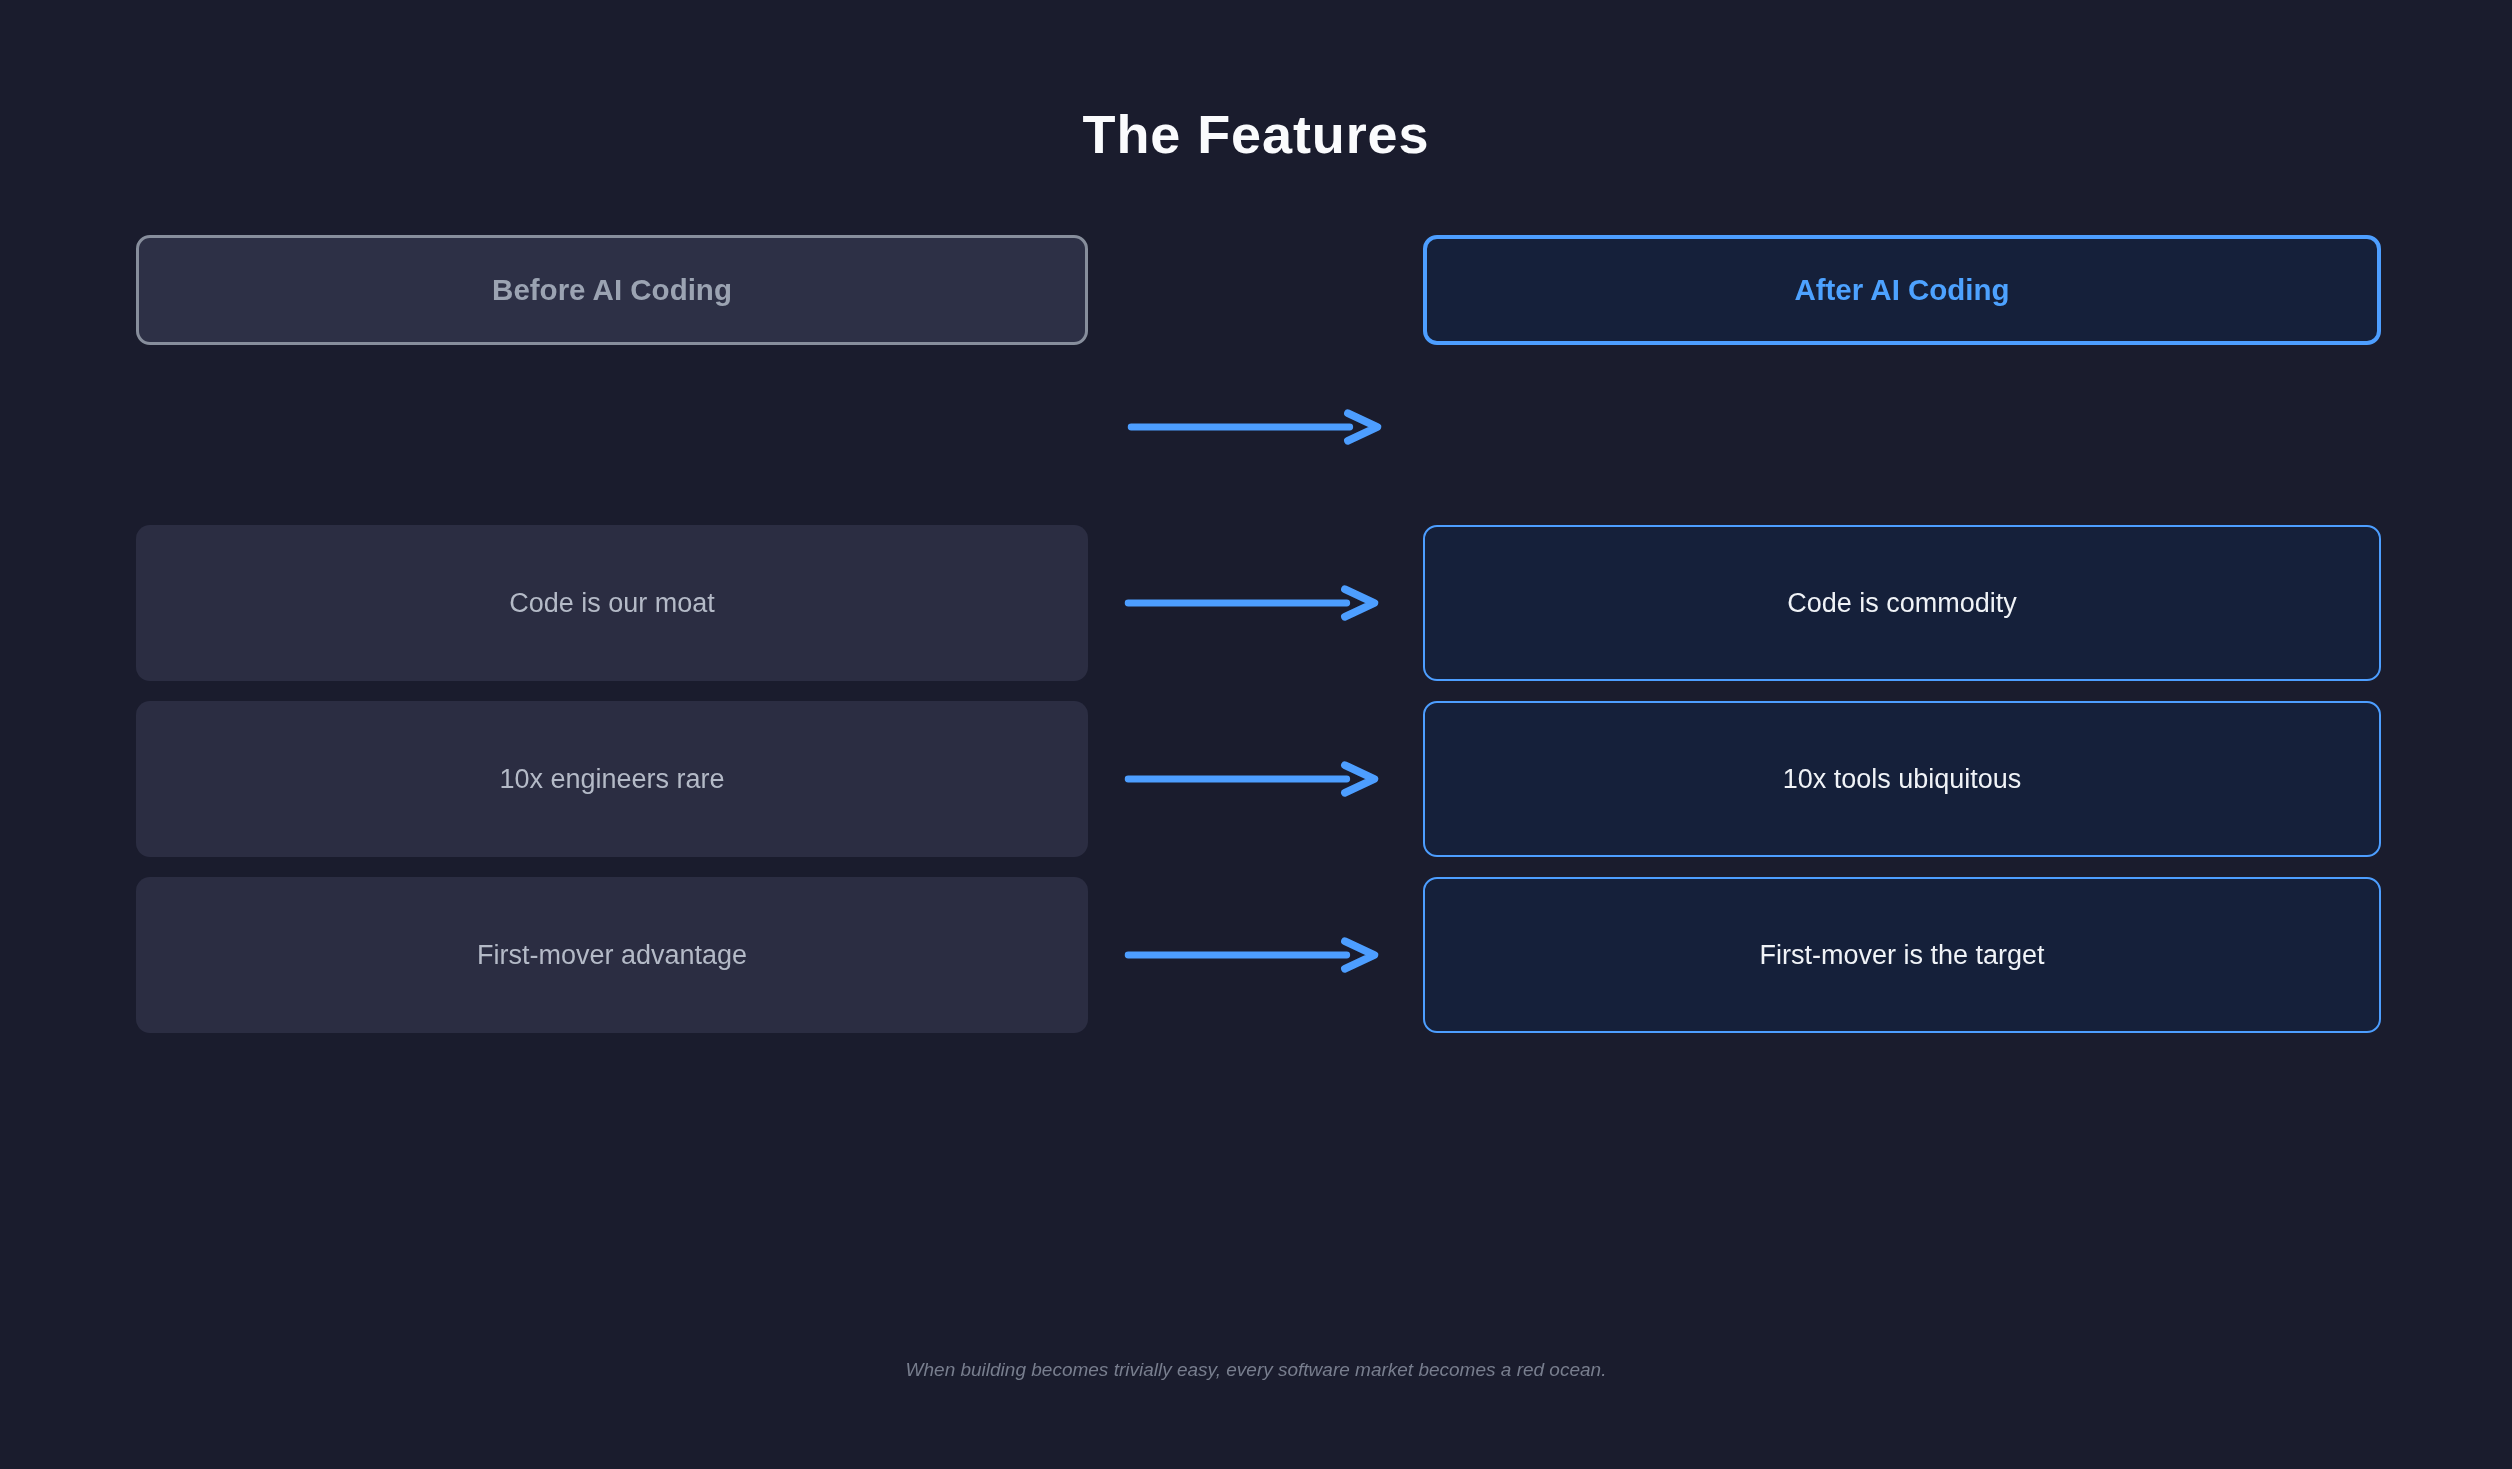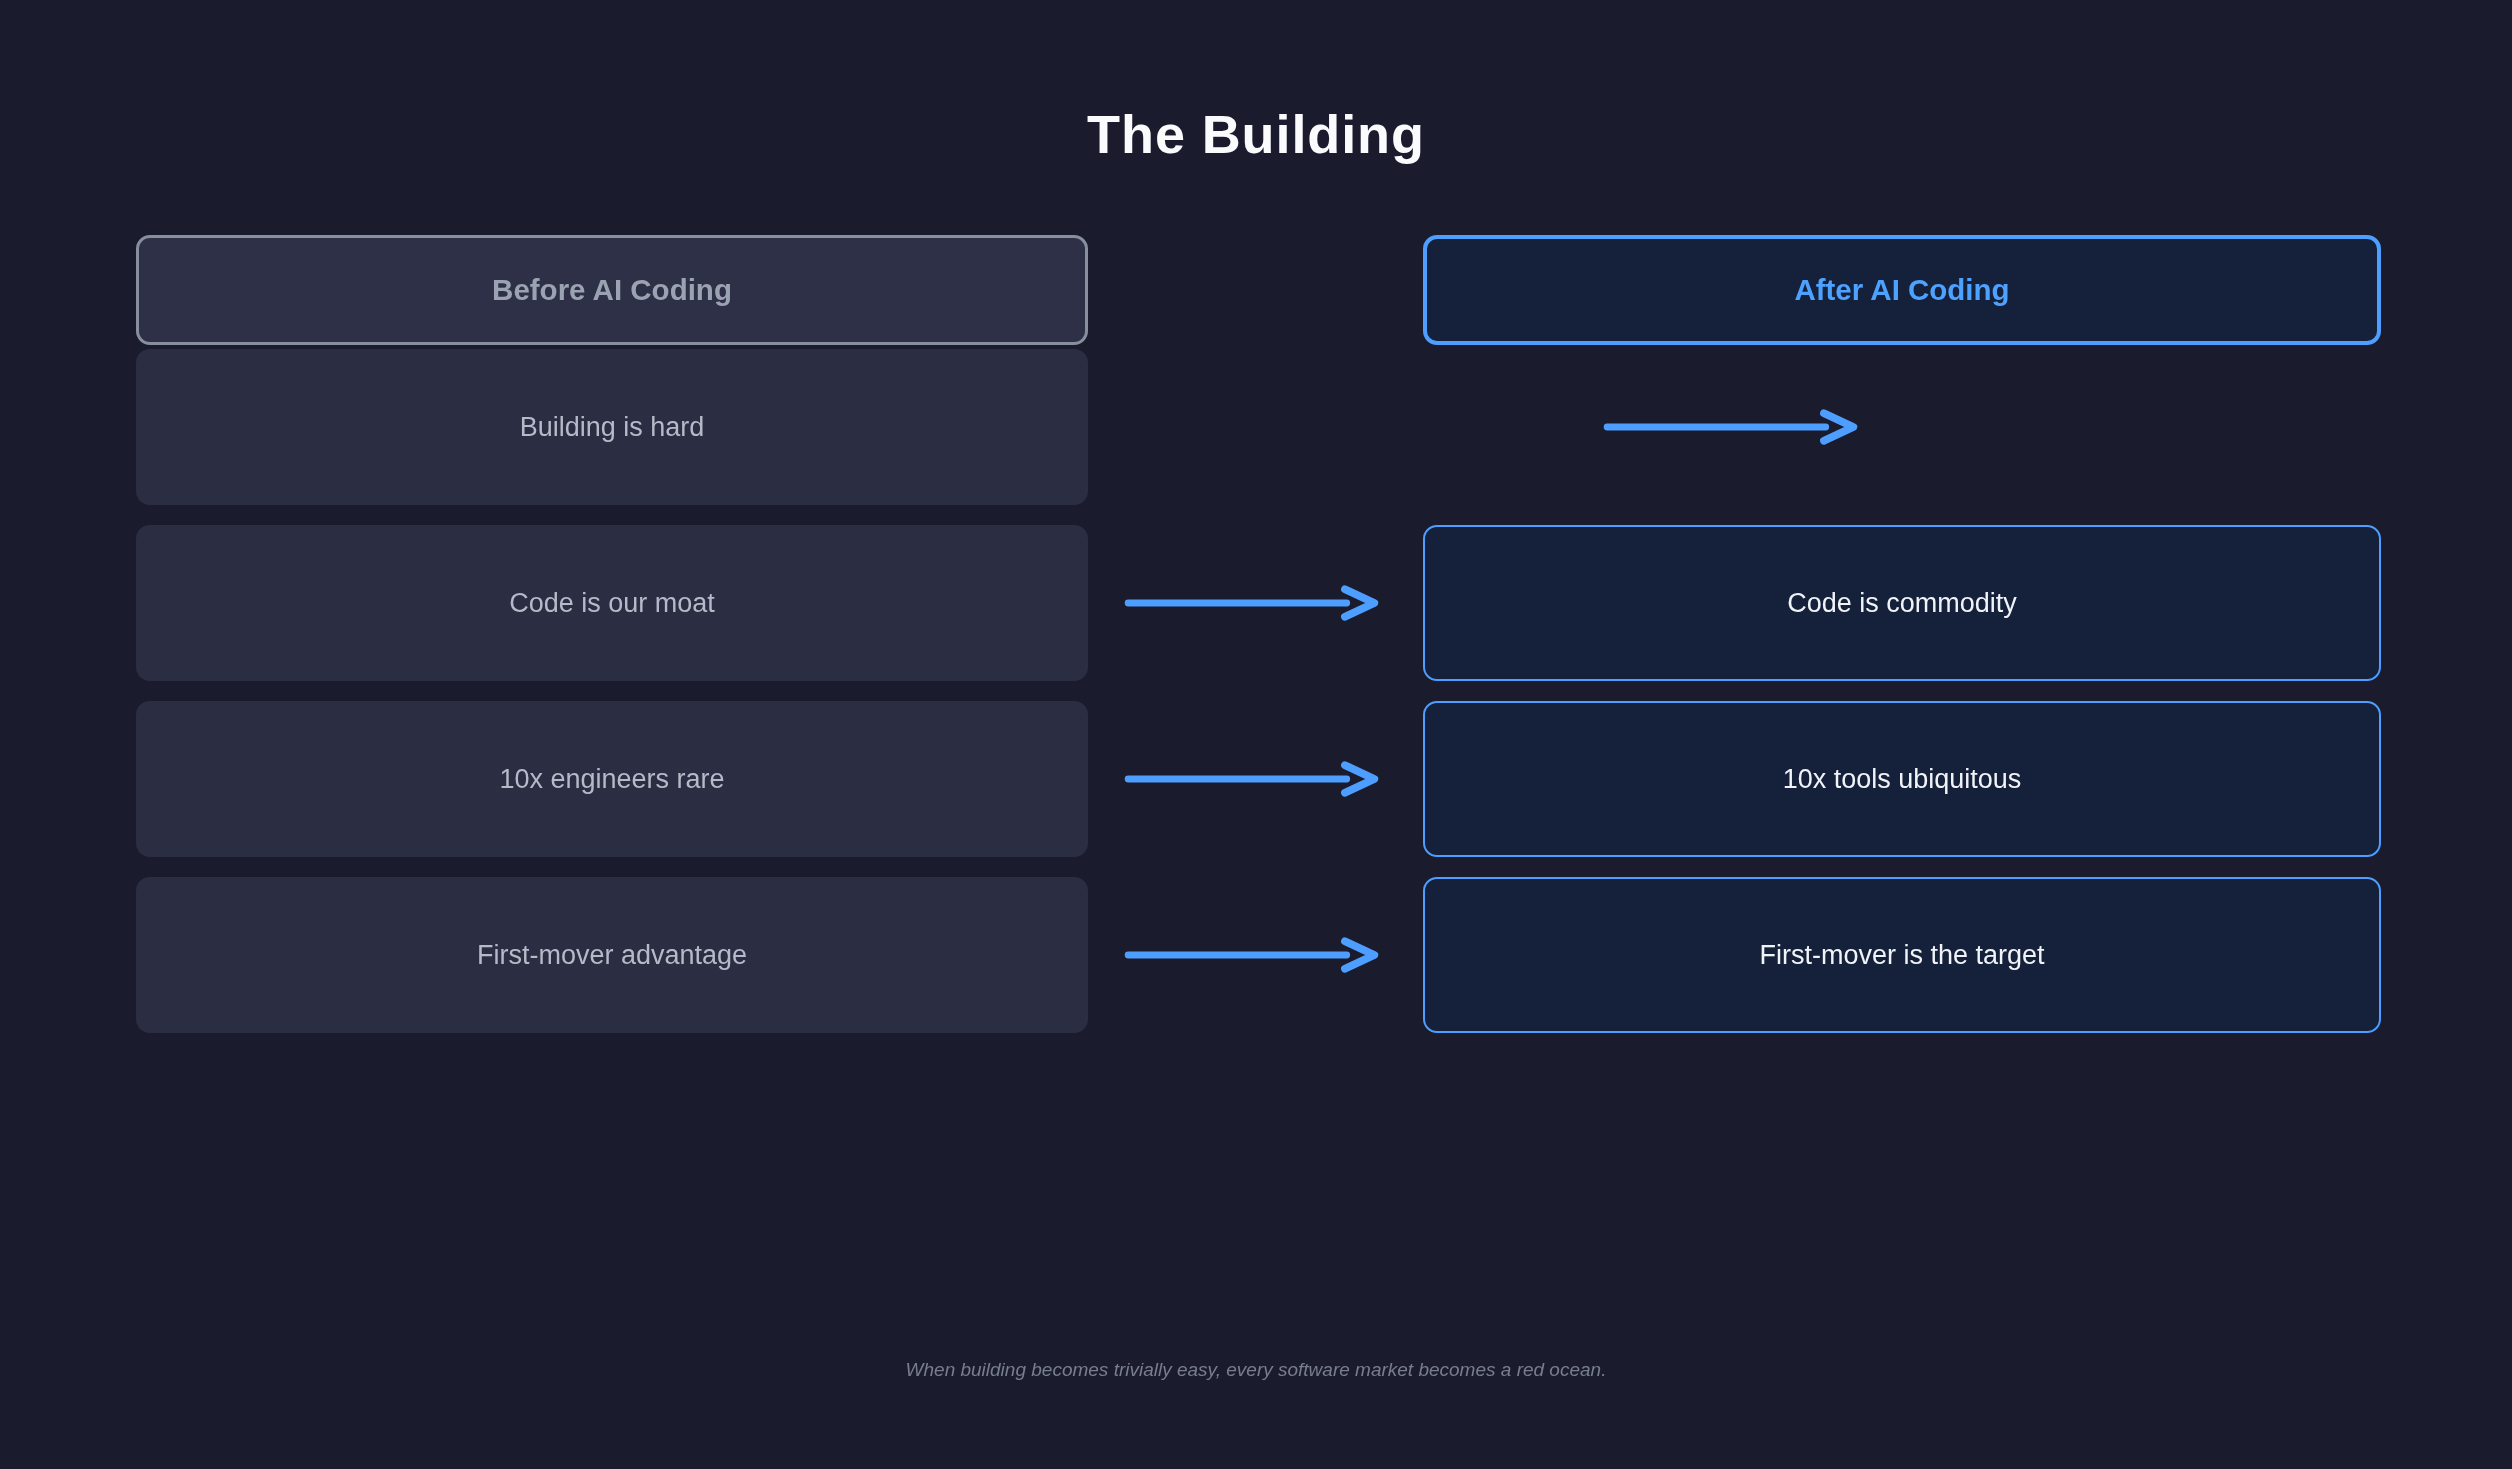--- a/index.html
+++ b/index.html
@@ -102,38 +102,35 @@
     font-size: 19px;
     font-style: italic;
     color: #787e8e;
   }
 </style>
 </head>
 <body>
 
 <div class="canvas">
 
-  <div class="title">The Building</div>
+  <div class="title">The Features</div>
 
   <div class="grid">
 
     <div class="row header-row">
       <div class="cell-left">
         <div class="box box-before-header">Before AI Coding</div>
       </div>
       <div class="cell-mid"></div>
       <div class="cell-right">
         <div class="box box-after-header">After AI Coding</div>
       </div>
     </div>
 
     <div class="row data-row">
-      <div class="cell-left">
-        <div class="box box-before">Building is hard</div>
-      </div>
       <div class="cell-mid">
         <svg class="arrow-svg" width="266" height="38" viewBox="0 0 306 44">
           <line x1="5" y1="22" x2="258" y2="22" stroke="#4d9eff" stroke-width="8" stroke-linecap="round"></line>
           <polyline points="256,6 290,22 256,38" fill="none" stroke="#4d9eff" stroke-width="9" stroke-linecap="round" stroke-linejoin="round"></polyline>
         </svg>
       </div>
     </div>
 
     <div class="row data-row">
       <div class="cell-left">

